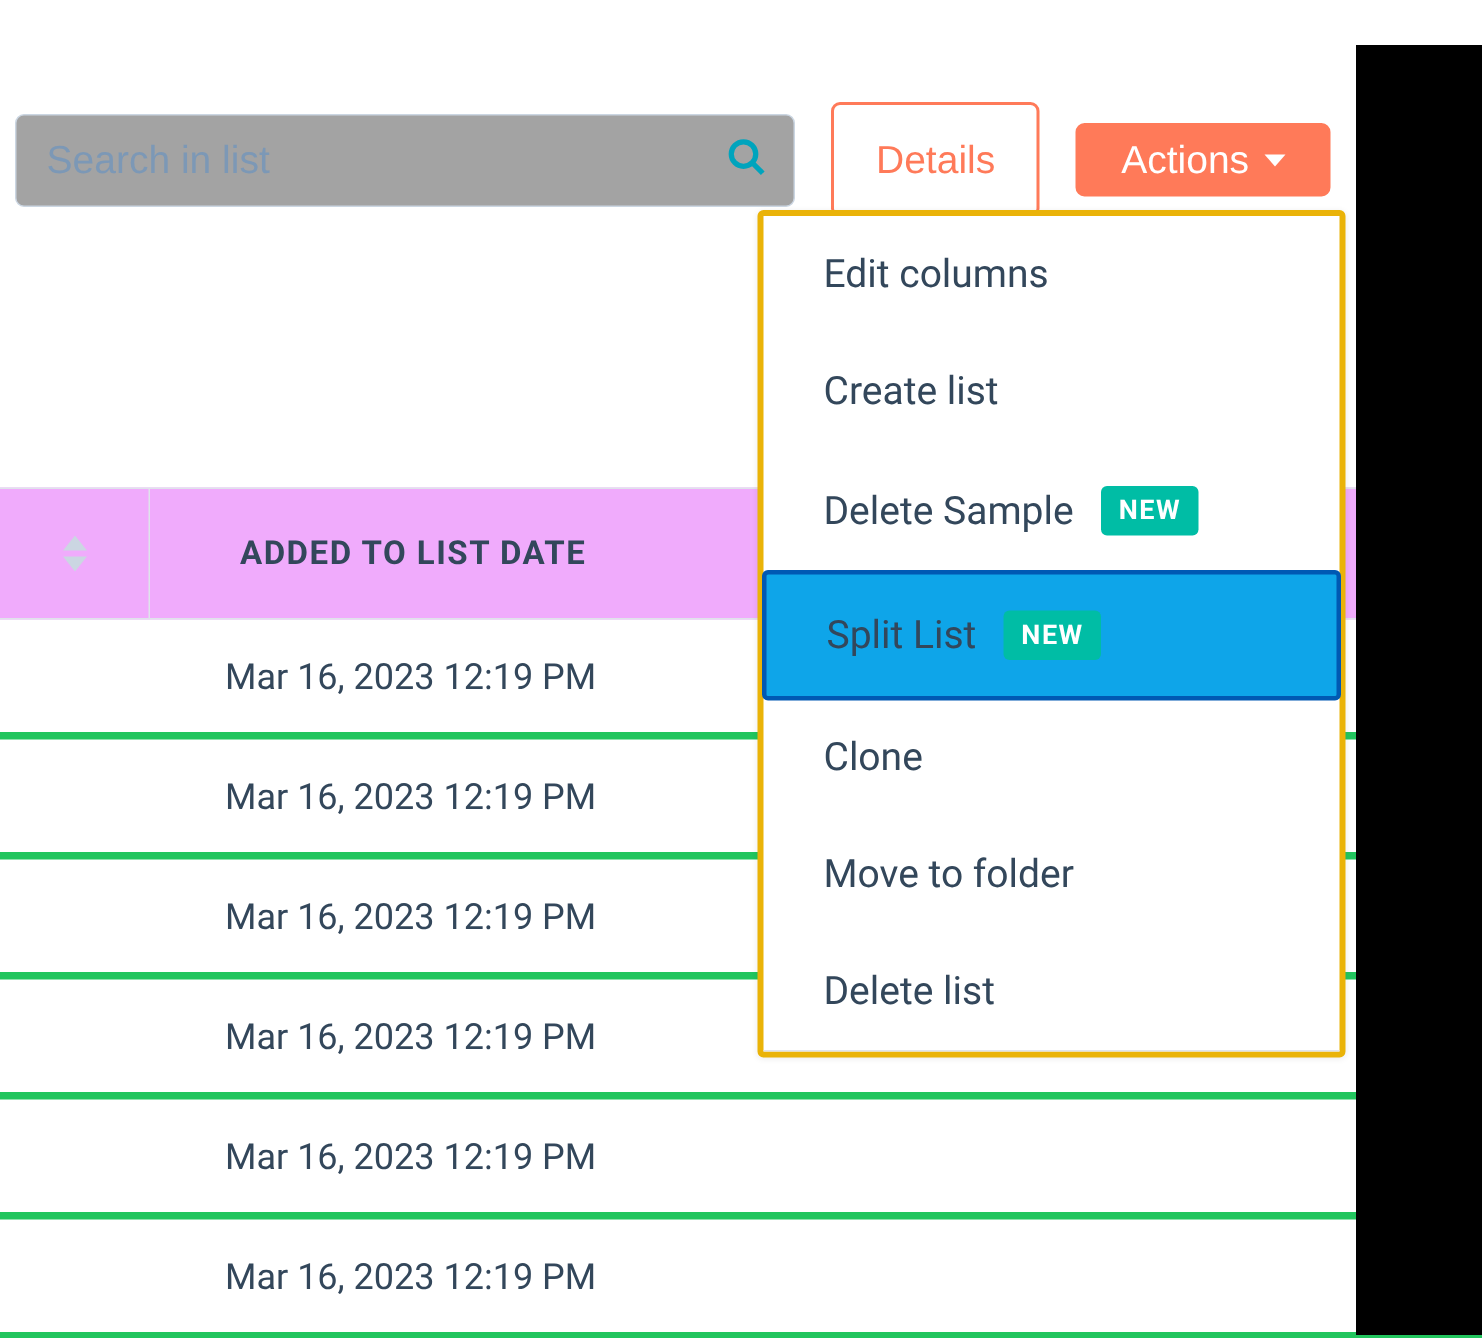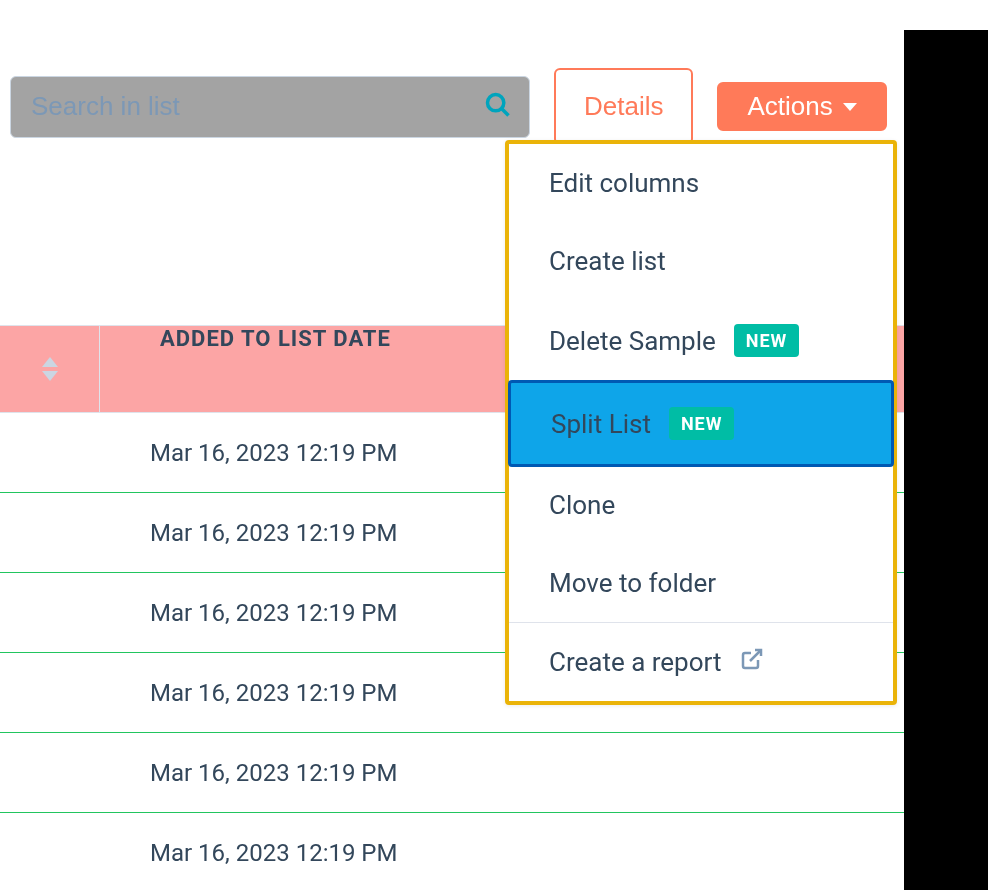--- a/index.html
+++ b/index.html
@@ -78,24 +78,25 @@
     border-left: 7px solid transparent;
     border-right: 7px solid transparent;
     border-top: 8px solid #fff;
   }
 
   .table-area {
     margin-top: 180px;
   }
   .table-header {
     height: 88px;
-    background: #fca5a5;
+    background: #f0abfc;
     border-top: 1px solid #dfe3eb;
     border-bottom: 1px solid #dfe3eb;
     display: flex;
+    align-items: center;
   }
   .col-sort {
     width: 100px;
     height: 100%;
     border-right: 1px solid #dfe3eb;
     display: flex;
     align-items: center;
     justify-content: center;
     cursor: pointer;
   }
@@ -128,21 +129,21 @@
   }
   .col-more {
     width: 30px;
     color: #33475b;
     font-size: 28px;
     font-weight: 600;
   }
 
   .table-row {
     height: 80px;
-    border-bottom: 1px solid #22c55e;
+    border-bottom: 5px solid #22c55e;
     display: flex;
     align-items: center;
     font-size: 24px;
     color: #33475b;
   }
   .cell-date { padding-left: 150px; flex: 1; }
   .cell-num { width: 30px; text-align: right; color: #33475b; font-size: 24px;}
 
   .dropdown {
     position: absolute;
@@ -222,31 +223,24 @@
   <div class="dropdown-item highlight">
     <span>Split List</span>
     <span class="badge-new">NEW</span>
   </div>
   <div class="dropdown-item">
     <span>Clone</span>
   </div>
   <div class="dropdown-item">
     <span>Move to folder</span>
   </div>
+  <div class="dropdown-item">
+    <span>Delete list</span>
+  </div>
   <div class="dropdown-sep"></div>
-  <div class="dropdown-item">
-    <span>Create a report</span>
-    <span class="ext-icon">
-      <svg width="24" height="24" viewBox="0 0 24 24" fill="none" stroke="currentColor" stroke-width="2.5">
-        <path d="M18 13v6a2 2 0 0 1-2 2H5a2 2 0 0 1-2-2V8a2 2 0 0 1 2-2h6"></path>
-        <polyline points="15 3 21 3 21 9"></polyline>
-        <line x1="10" y1="14" x2="21" y2="3"></line>
-      </svg>
-    </span>
-  </div>
 </div>
 
 <div class="table-area">
   <div class="table-header">
     <div class="col-sort">
       <div class="sort-arrows">
         <div class="arrow-up"></div>
         <div class="arrow-down"></div>
       </div>
     </div>

